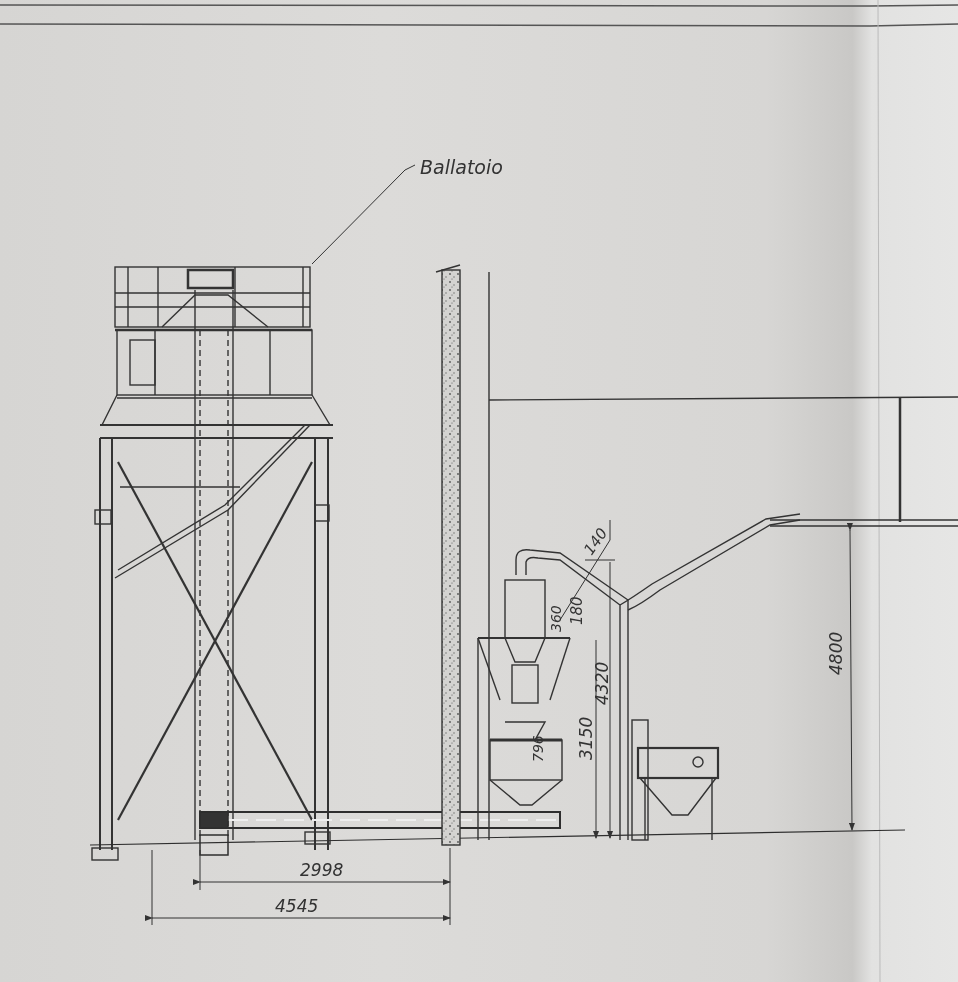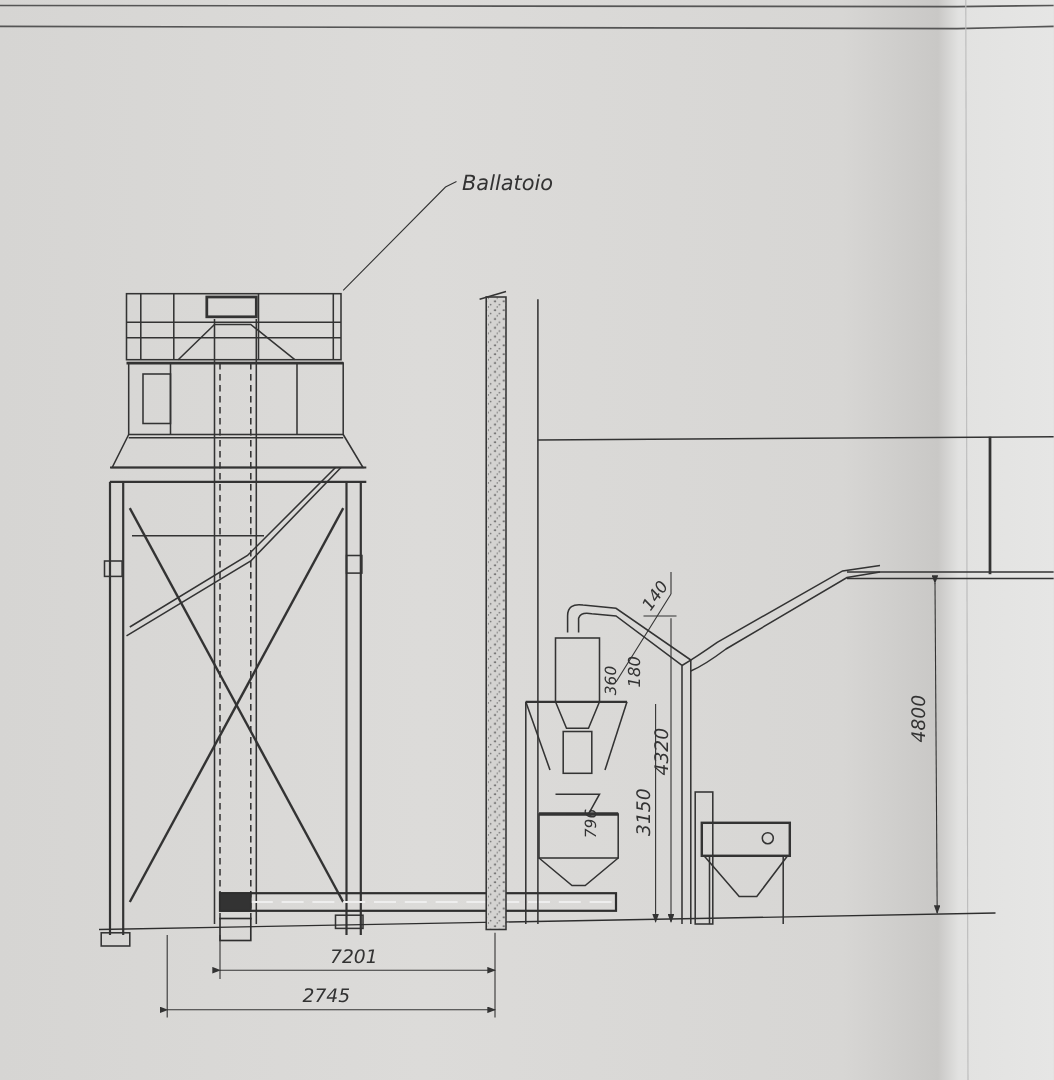--- a/index.html
+++ b/index.html
@@ -145,21 +145,21 @@
     <line x1="596" y1="640" x2="596" y2="838" marker-end="url(#arr)"></line>
     <line x1="585" y1="560" x2="615" y2="560"></line>
     <line x1="560" y1="620" x2="610" y2="540"></line>
     <line x1="610" y1="540" x2="610" y2="520"></line>
 
     <polyline points="312,264 405,170 415,165"></polyline>
   </g>
 </svg>
 
 <div class="lbl" style="left:420px;top:156px;font-size:19px;">Ballatoio</div>
-<div class="lbl" style="left:300px;top:860px;font-size:17px;">7201</div>
-<div class="lbl" style="left:275px;top:896px;font-size:17px;">2745</div>
+<div class="lbl" style="left:300px;top:860px;font-size:17px;">2998</div>
+<div class="lbl" style="left:275px;top:896px;font-size:17px;">4545</div>
 <div class="lbl rot" style="left:826px;top:675px;font-size:17px;transform:rotate(-90deg);">4800</div>
 <div class="lbl rot" style="left:576px;top:760px;font-size:17px;transform:rotate(-90deg);">3150</div>
 <div class="lbl rot" style="left:592px;top:705px;font-size:17px;transform:rotate(-90deg);">4320</div>
 <div class="lbl rot" style="left:568px;top:625px;font-size:15px;transform:rotate(-90deg);">180</div>
 <div class="lbl rot" style="left:548px;top:632px;font-size:14px;transform:rotate(-90deg);">360</div>
 <div class="lbl rot" style="left:580px;top:548px;font-size:15px;transform:rotate(-55deg);">140</div>
 <div class="lbl rot" style="left:530px;top:762px;font-size:14px;transform:rotate(-90deg);">796</div>
 
 </body></html>

